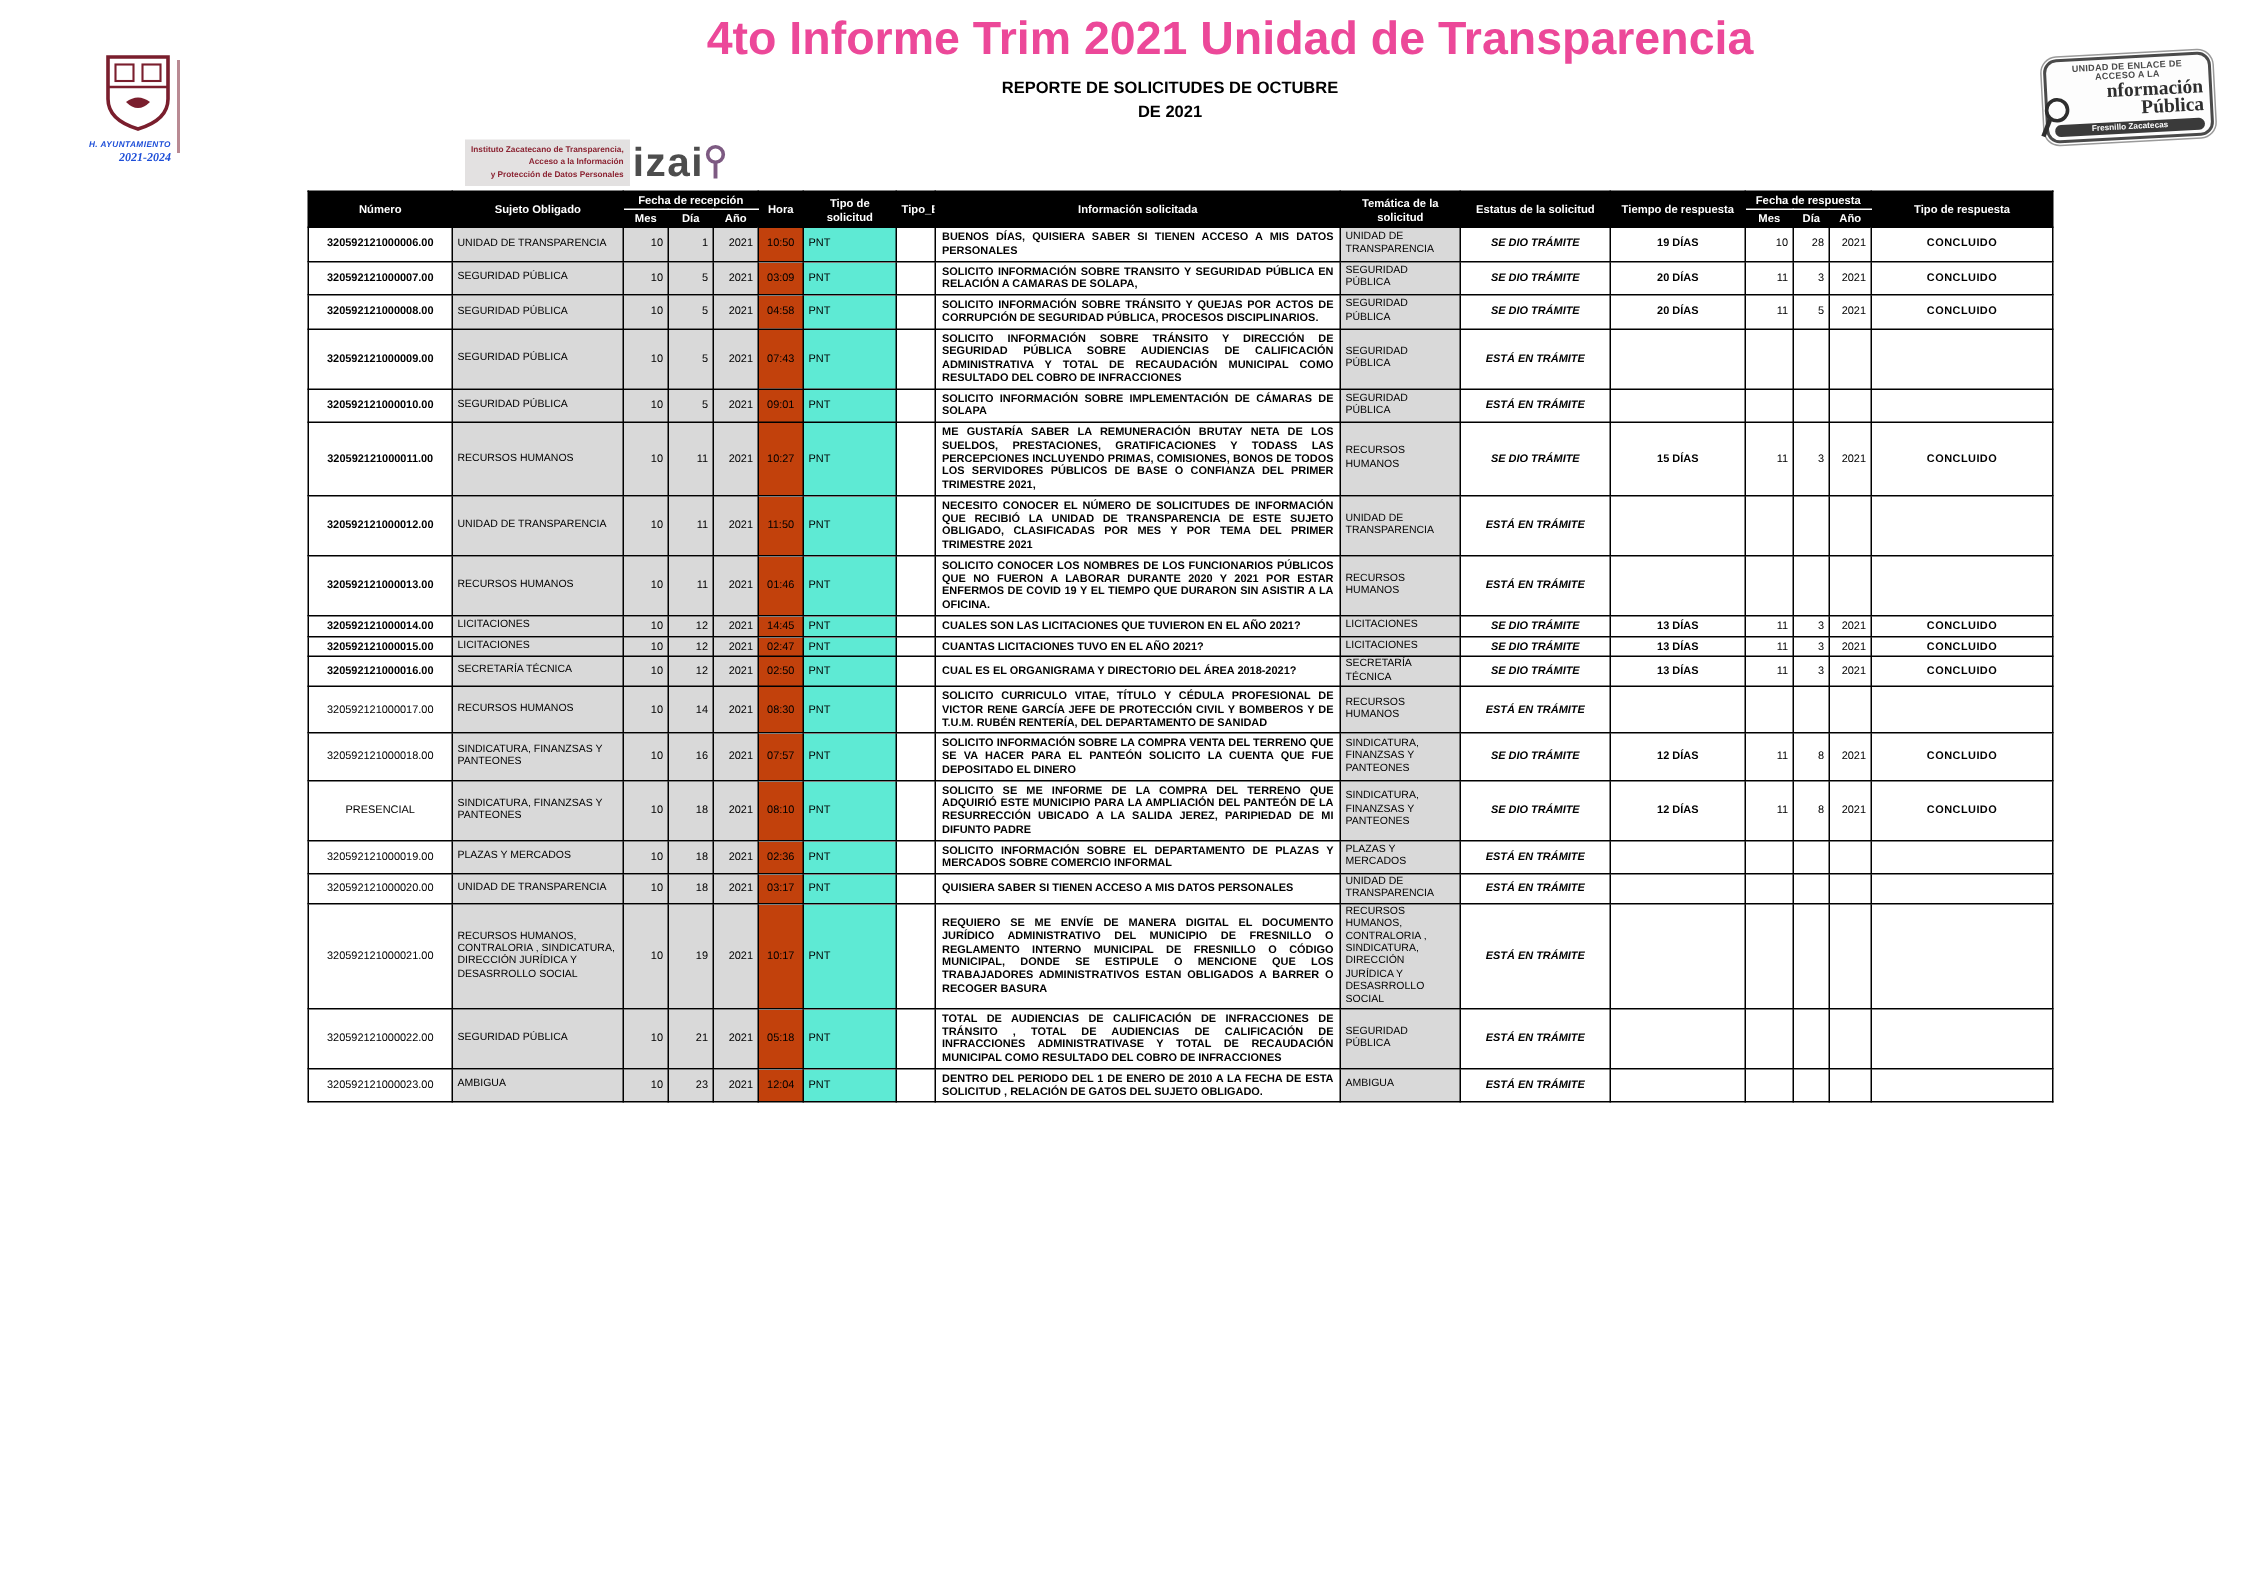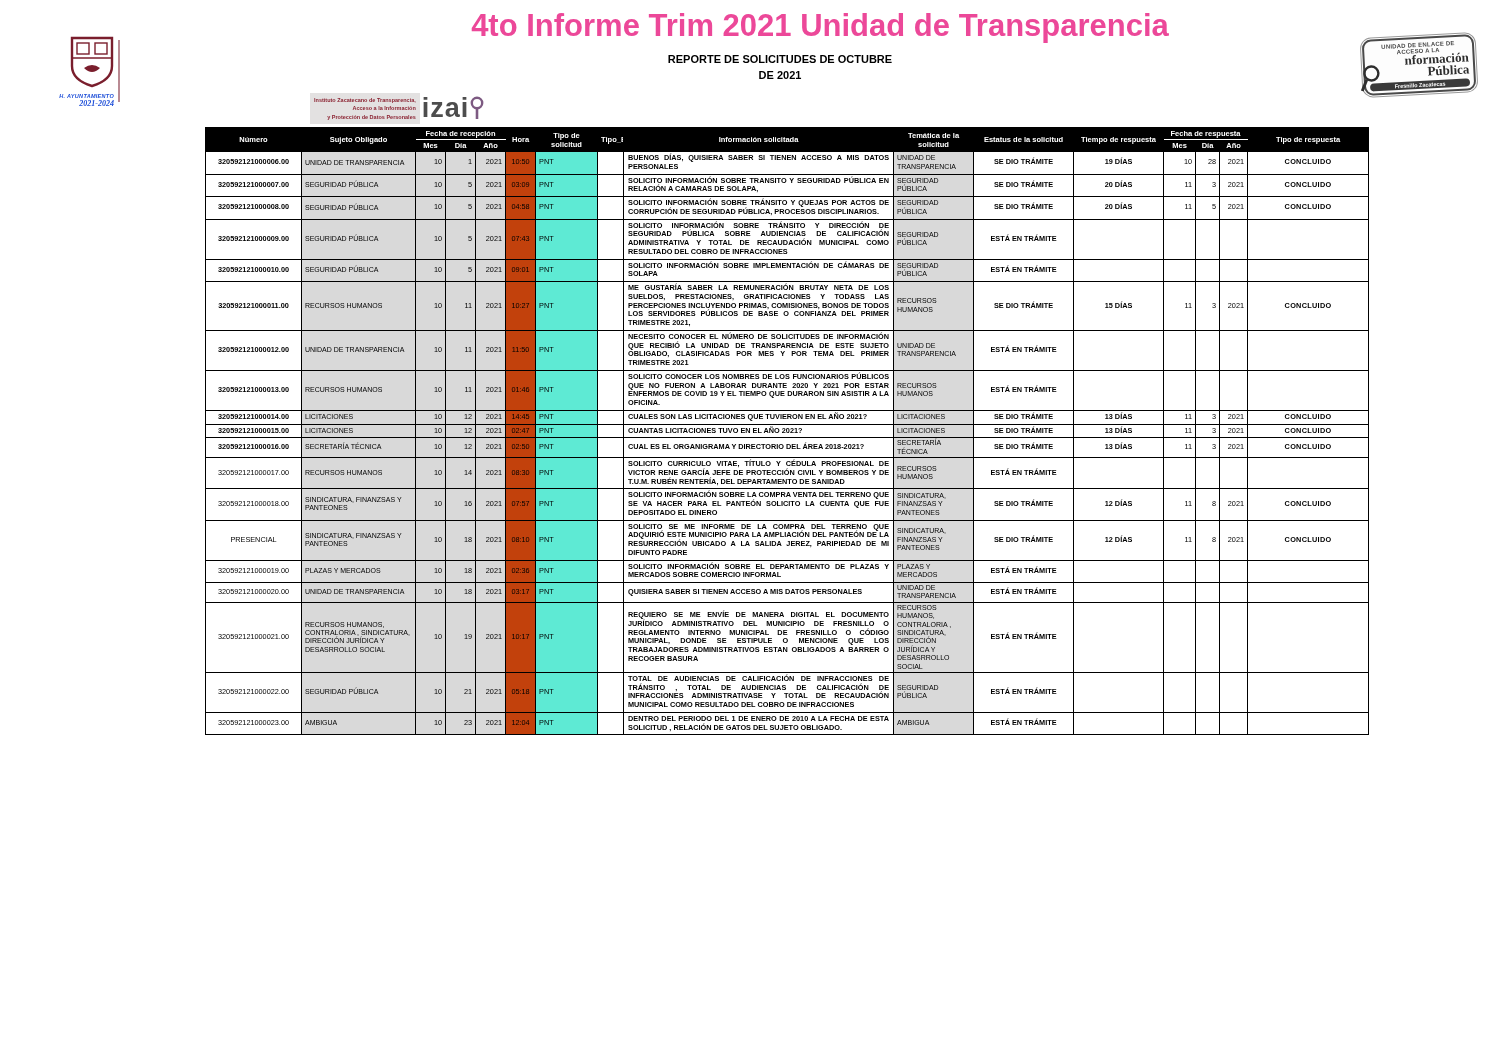--- a/index.html
+++ b/index.html
@@ -55,21 +55,21 @@
   tbody td { font-size:7.3px; color:#000; line-height:1.2; }
   td.c-num  { text-align:center; background:#fff; }
   td.bold-num { font-weight:bold; }
   td.c-suj  { background:#d9d9d9; text-align:left; font-size:7px; }
   td.c-d    { background:#d9d9d9; text-align:right; }
   td.c-hora { background:#c2410c; text-align:center; }
   td.c-tipo { background:#5eead4; text-align:left; }
   td.c-tipoe{ background:#fff; }
   td.c-info { background:#fff; font-weight:bold; text-align:justify; padding:2px 4px; }
   td.c-tem  { background:#d9d9d9; text-align:left; font-size:7px; }
-  td.c-est  { background:#fff; font-weight:bold; text-align:center; }
+  td.c-est  { background:#fff; font-weight:bold; text-align:center;font-style:italic; }
   td.c-tie  { background:#fff; font-weight:bold; text-align:center; }
   td.c-rd   { background:#fff; text-align:right; }
   td.c-resp { background:#fff; font-weight:bold; text-align:center; letter-spacing:.3px; }
 </style>
 </head>
 <body>
 
 <div class="fres-logo">
   <div class="fres-crest">
     <svg width="44" height="52" viewBox="0 0 44 52">

